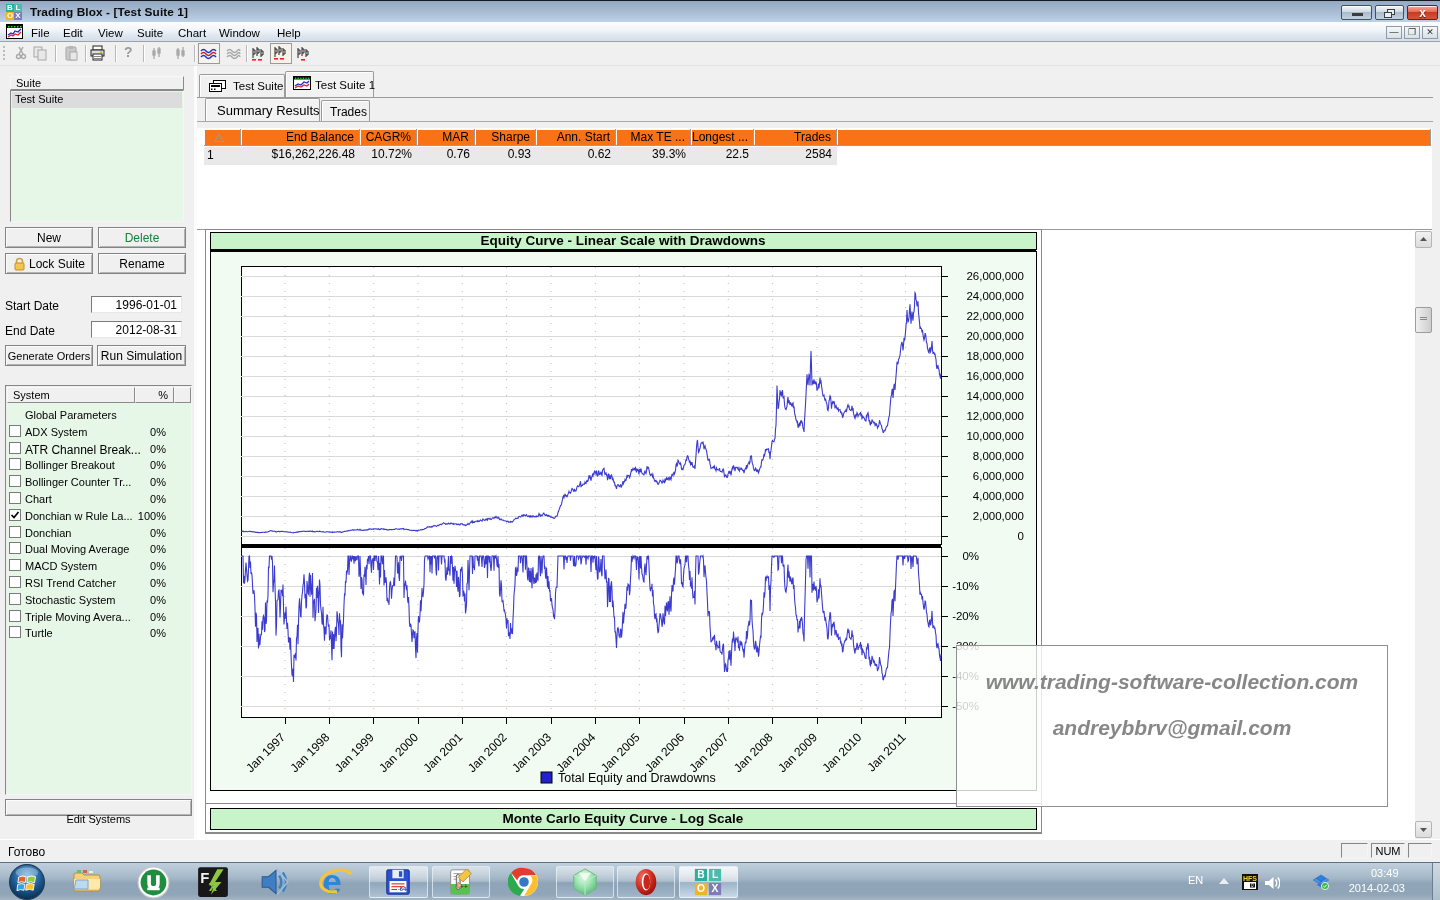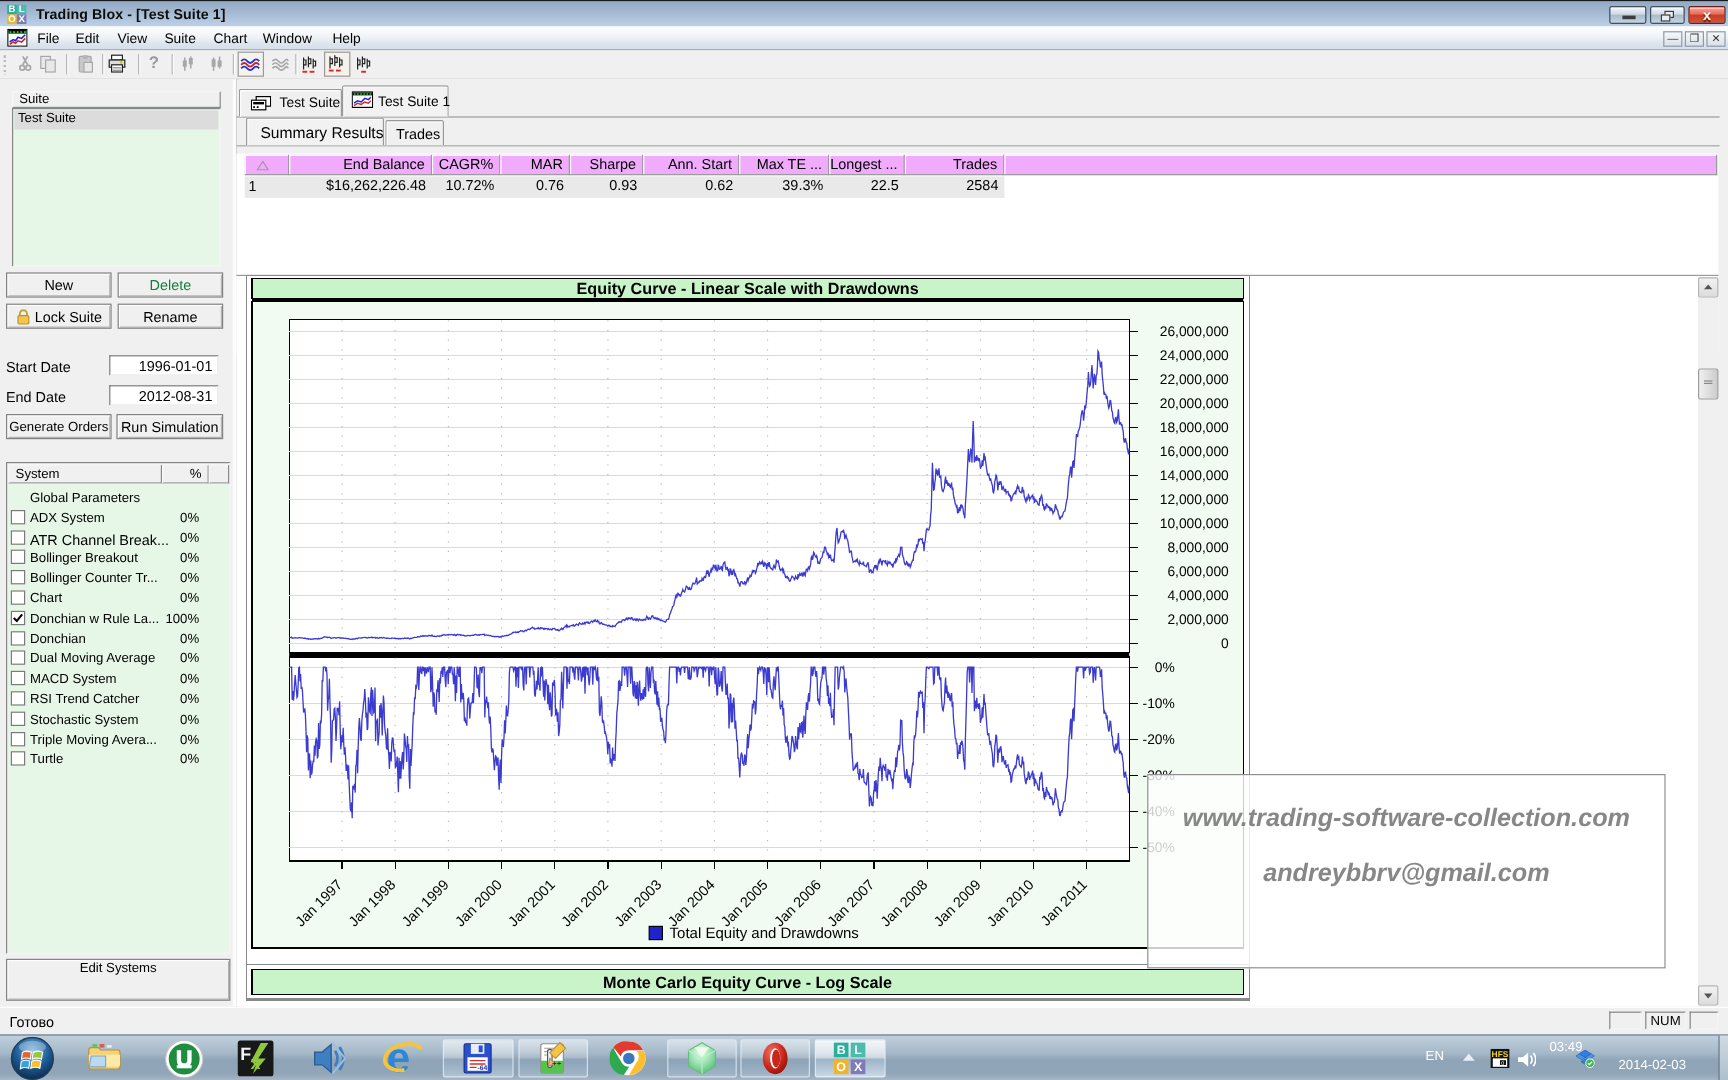--- a/index.html
+++ b/index.html
@@ -28,21 +28,21 @@
 
 #leftpanel{left:0;top:66px;width:197px;height:773px;background:#f0f0f0}
 .greenlist{background:#e7f7e7}
 .cbx{position:absolute;left:9px;top:2px;width:12px;height:12px;background:#fff;border:1px solid #7a7a7a}
 
 #rightpane{left:197px;top:66px;width:1236px;height:773px;background:#f0f0f0}
 .tab{position:absolute;background:#f0f0f0;border:1px solid #9a9a9a;border-bottom:none;border-radius:2px 2px 0 0;box-shadow:inset 1px 1px 0 #fdfdfd}
 .tab span{white-space:nowrap}
 .t12{font-size:12px}
 
-.thcell{position:absolute;background:#f0abfc;border-right:1px solid #9b9b9b;border-bottom:1px solid #9b9b9b;box-shadow:inset 1px 1px 0 #fbfbfb;font-size:12px;padding:1px 5px 0 0;text-align:right;height:17px}
+.thcell{position:absolute;background:#f97316;border-right:1px solid #9b9b9b;border-bottom:1px solid #9b9b9b;box-shadow:inset 1px 1px 0 #fbfbfb;font-size:12px;padding:1px 5px 0 0;text-align:right;height:17px}
 .tdcell{position:absolute;font-size:12px;text-align:right;padding-right:5px;height:18px}
 
 #wm{left:956px;top:645px;width:432px;height:162px;background:rgba(255,255,255,.8);border:1px solid #8f8f8f;z-index:30;text-align:center;color:#878787;font-weight:bold;font-style:italic}
 
 #statusbar{left:0;top:839px;width:1440px;height:23px;background:#f0f0f0;border-top:1px solid #fff;font-size:12px}
 
 #taskbar{left:0;top:862px;width:1440px;height:38px;background:linear-gradient(#c0cfdc,#a5b8c8 40%,#8fa4b7 55%,#90a5b8 85%,#a5b5c4);border-top:1px solid #5c7186}
 .tkbtn{position:absolute;top:3px;height:32px;border:1px solid rgba(230,240,248,.75);border-radius:2px;background:linear-gradient(rgba(255,255,255,.45),rgba(255,255,255,.18) 48%,rgba(130,160,185,.25) 52%,rgba(200,220,235,.3))}
 .tray{color:#fff;font-size:11px}
 </style></head>
@@ -231,21 +231,21 @@
     <div class="abs" style="left:120px;top:511px;width:46px;text-align:right;font-size:11px">0%</div>
     <div class="cbx" style="top:527px"></div>
     <div class="abs" style="left:25px;top:528px;font-size:11px">Stochastic System</div>
     <div class="abs" style="left:120px;top:528px;width:46px;text-align:right;font-size:11px">0%</div>
     <div class="cbx" style="top:544px"></div>
     <div class="abs" style="left:25px;top:545px;font-size:11px">Triple Moving Avera...</div>
     <div class="abs" style="left:120px;top:545px;width:46px;text-align:right;font-size:11px">0%</div>
     <div class="cbx" style="top:560px"></div>
     <div class="abs" style="left:25px;top:561px;font-size:11px">Turtle</div>
     <div class="abs" style="left:120px;top:561px;width:46px;text-align:right;font-size:11px">0%</div>
-<div class="btn abs" style="left:5px;top:733px;width:187px;height:35px;font-size:11px;padding-top:1px">Edit Systems</div>
+<div class="btn abs" style="left:5px;top:733px;width:187px;height:17px;font-size:11px;padding-top:13px">Edit Systems</div>
 </div>
 <div class="abs" style="left:194px;top:66px;width:3px;height:773px;background:#fcfcfc"></div>
 <div class="abs" style="left:197px;top:66px;width:2px;height:773px;background:#6f6f6f"></div>
 <div id="rightpane" class="abs">
 <div class="abs" style="left:0;top:30.5px;width:1236px;height:1px;background:#9a9a9a"></div>
 <div class="tab abs" style="left:2px;top:8px;width:86px;height:23px">
       <svg class="abs" style="left:9px;top:5px" width="17" height="13" viewBox="0 0 17 13">
         <rect x="4.5" y="0.5" width="12" height="8" fill="#fff" stroke="#000"></rect>
         <rect x="0.5" y="3.5" width="12" height="8" fill="#fff" stroke="#000"></rect>
         <rect x="2" y="5" width="9" height="2" fill="#000"></rect>
@@ -602,15 +602,15 @@
 <svg class="abs" style="left:1313px;top:11px" width="16" height="16" viewBox="0 0 16 16">
       <g fill="#2f7fe0" stroke="#1b5fb8" stroke-width="0.5">
         <path d="M8 1 L13 4.2 8 7.4 3 4.2 Z"></path>
         <path d="M8 7.4 L13 4.2 15.8 6 10.8 9.2 Z" fill="#4b94ea"></path>
         <path d="M8 7.4 L3 4.2 0.2 6 5.2 9.2 Z" fill="#4b94ea"></path>
         <path d="M8 8.6 L11.5 10.8 8 13 4.5 10.8 Z"></path>
       </g>
       <circle cx="12" cy="12" r="3.6" fill="#3cb54a" stroke="#fff" stroke-width="0.8"></circle>
       <path d="M10.3 12 l1.2 1.2 2.2 -2.4" stroke="#fff" stroke-width="1" fill="none"></path>
     </svg>
-<div class="tray abs" style="left:1275px;top:4px;width:60px;text-align:center">03:49</div>
+<div class="tray abs" style="left:1371px;top:4px;width:60px;text-align:left">03:49</div>
 <div class="tray abs" style="left:1330px;top:19px;width:75px;text-align:right">2014-02-03</div>
 <div class="abs" style="left:1432px;top:0;width:8px;height:38px;border-left:1px solid #6a7e90;background:linear-gradient(#cfdae3,#aebfcc)"></div>
 </div>
 </body></html>

